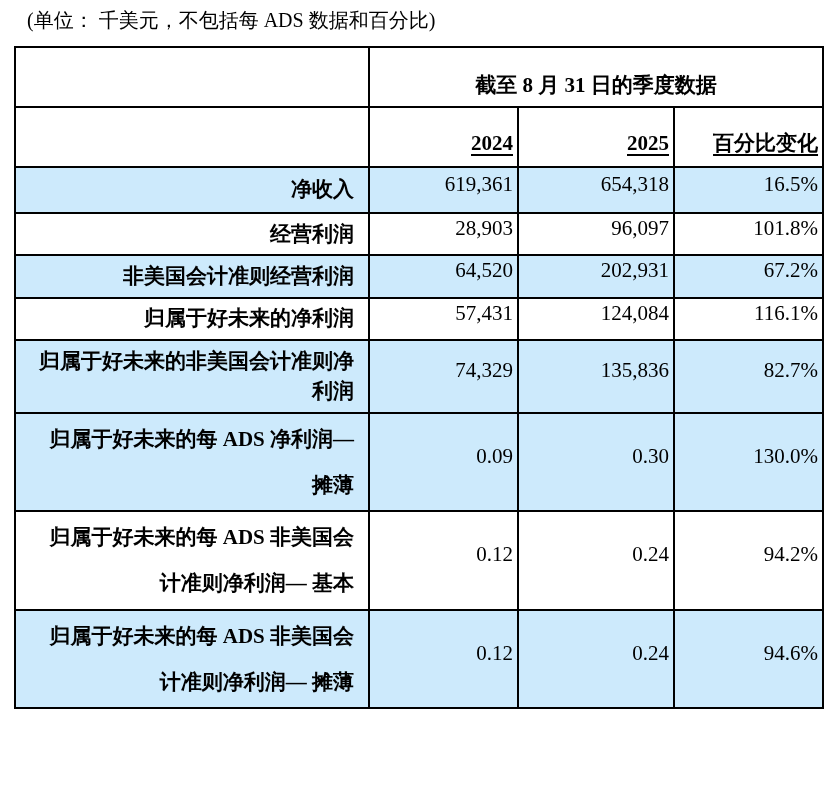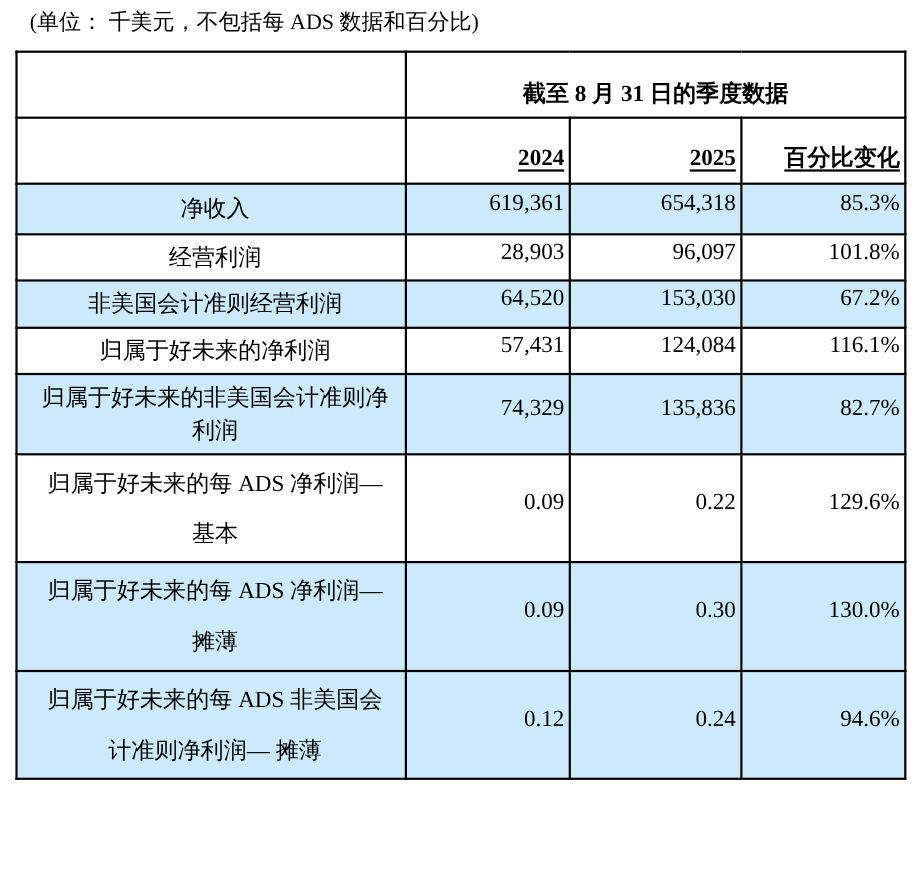--- a/index.html
+++ b/index.html
@@ -64,22 +64,23 @@
     font-weight: bold;
     vertical-align: bottom;
     padding: 0 4px 9px 2px;
   }
   .u {
     text-decoration: underline;
     text-underline-offset: 4px;
     text-decoration-thickness: 2px;
   }
   td.label-cell {
-    text-align: center;
+    text-align: right;
     padding: 2px 14px 2px 21px;
+    font-weight: bold;
   }
   td.num-cell {
     text-align: right;
     padding: 1px 4px 12px 2px;
   }
   
   tr.spread td.label-cell { line-height: 2.2; }
   
   tr.r5 td.label-cell { line-height: 1.45; }
 </style>
@@ -114,65 +115,65 @@
       </td>
       <td class="colhead">
         <span class="u">百分比变化</span>
       </td>
     </tr>
 
     <tr class="r1 blue">
       <td class="label-cell">净收入</td>
       <td class="num-cell">619,361</td>
       <td class="num-cell">654,318</td>
-      <td class="num-cell">85.3%</td>
+      <td class="num-cell">16.5%</td>
     </tr>
 
     <tr class="r2">
       <td class="label-cell">经营利润</td>
       <td class="num-cell">28,903</td>
       <td class="num-cell">96,097</td>
       <td class="num-cell">101.8%</td>
     </tr>
 
     <tr class="r3 blue">
       <td class="label-cell">非美国会计准则经营利润</td>
       <td class="num-cell">64,520</td>
-      <td class="num-cell">153,030</td>
+      <td class="num-cell">202,931</td>
       <td class="num-cell">67.2%</td>
     </tr>
 
     <tr class="r4">
       <td class="label-cell">归属于好未来的净利润</td>
       <td class="num-cell">57,431</td>
       <td class="num-cell">124,084</td>
       <td class="num-cell">116.1%</td>
     </tr>
 
     <tr class="r5 blue">
       <td class="label-cell">归属于好未来的非美国会计准则净利润</td>
       <td class="num-cell">74,329</td>
       <td class="num-cell">135,836</td>
       <td class="num-cell">82.7%</td>
     </tr>
 
-    <tr class="r6 spread">
-      <td class="label-cell">归属于好未来的每 ADS 净利润— 基本</td>
-      <td class="num-cell">0.09</td>
-      <td class="num-cell">0.22</td>
-      <td class="num-cell">129.6%</td>
-    </tr>
 
     <tr class="r7 blue spread">
       <td class="label-cell">归属于好未来的每 ADS 净利润— 摊薄</td>
       <td class="num-cell">0.09</td>
       <td class="num-cell">0.30</td>
       <td class="num-cell">130.0%</td>
     </tr>
 
+    <tr class="r8 spread">
+      <td class="label-cell">归属于好未来的每 ADS 非美国会计准则净利润— 基本</td>
+      <td class="num-cell">0.12</td>
+      <td class="num-cell">0.24</td>
+      <td class="num-cell">94.2%</td>
+    </tr>
 
     <tr class="r9 blue spread">
       <td class="label-cell">归属于好未来的每 ADS 非美国会计准则净利润— 摊薄</td>
       <td class="num-cell">0.12</td>
       <td class="num-cell">0.24</td>
       <td class="num-cell">94.6%</td>
     </tr>
 
   </tbody>
     </table>

